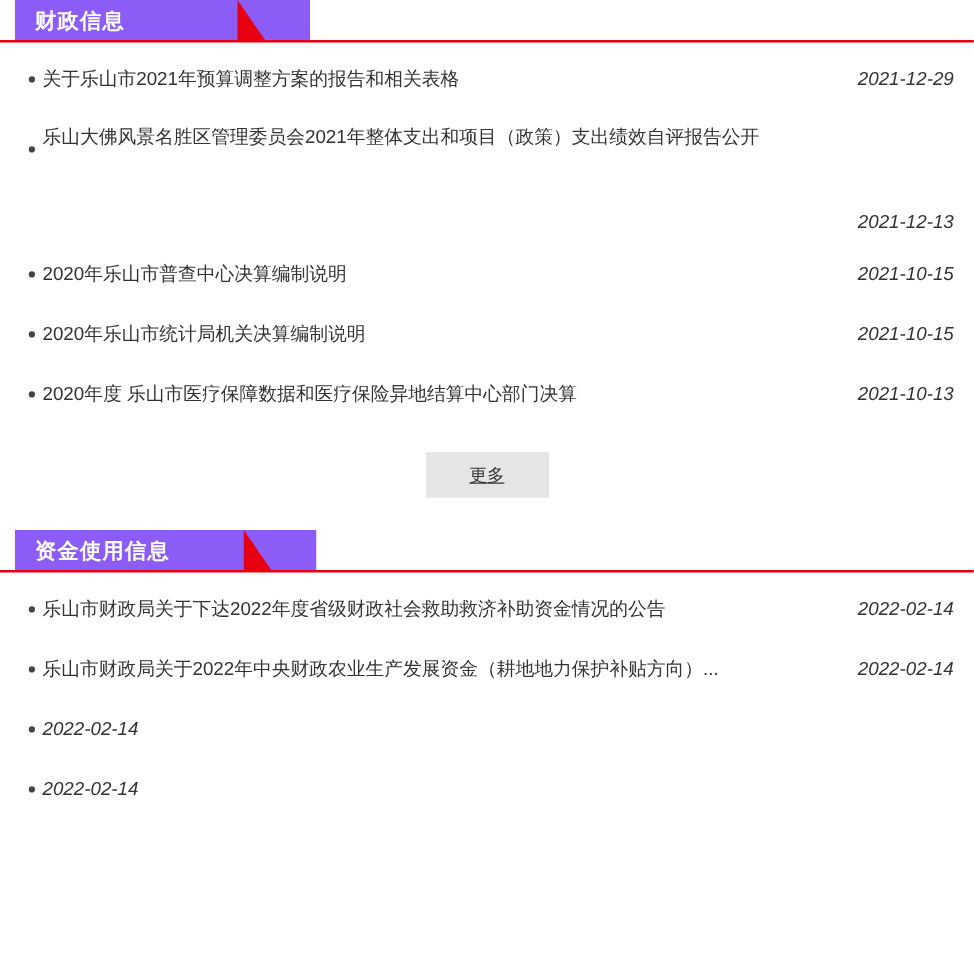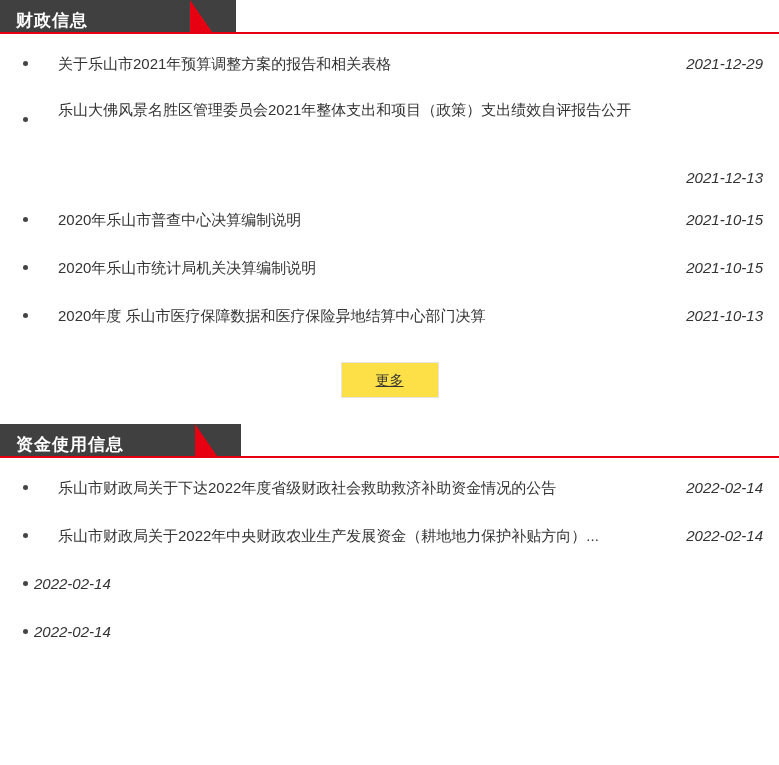--- a/index.html
+++ b/index.html
@@ -28,26 +28,26 @@
   }
   .sec-head {
     position: relative;
     height: 34px;
     width: 100%;
     border-bottom: 2px solid #e60012;
     box-sizing: border-box;
   }
   .sec-head .banner {
     position: absolute;
-    left: 0;
+    left: 12px;
     top: 0;
     height: 32px;
-    background: #404040;
-    display: flex;
-    align-items: flex-end;
+    background: #8b5cf6;
+    display: flex;
+    align-items: center;
     padding: 0 30px 0 16px;
   }
   .sec-head .banner .title {
     color: #ffffff;
     font-size: 17px;
     font-weight: bold;
     letter-spacing: 1px;
     white-space: nowrap;
   }
   .sec-head .tail {
@@ -87,21 +87,20 @@
     border-radius: 50%;
     background: #444444;
   }
   .item-title {
     flex: 1 1 auto;
     font-size: 15px;
     line-height: 24px;
     color: #333333;
     padding-right: 12px;
     word-break: break-all;
-    margin-left: 24px;
   }
   .item-date {
     flex: 0 0 auto;
     font-size: 15px;
     line-height: 24px;
     color: #333333;
     white-space: nowrap;
     padding-top: 0px;
     font-style: italic;
   }
@@ -126,21 +125,21 @@
     padding-top: 18px;
   }
 
   
   .more-wrap {
     display: flex;
     justify-content: center;
     padding: 22px 0 26px 0;
   }
   .more-btn {
-    background: #fde047;
+    background: #e5e5e5;
     border: 1px solid #e4e4e4;
     color: #333333;
     font-size: 14px;
     font-family: "Liberation Sans", sans-serif;
     padding: 9px 34px;
     cursor: pointer;
     line-height: 16px;
     text-decoration: underline;
   }
 </style>

